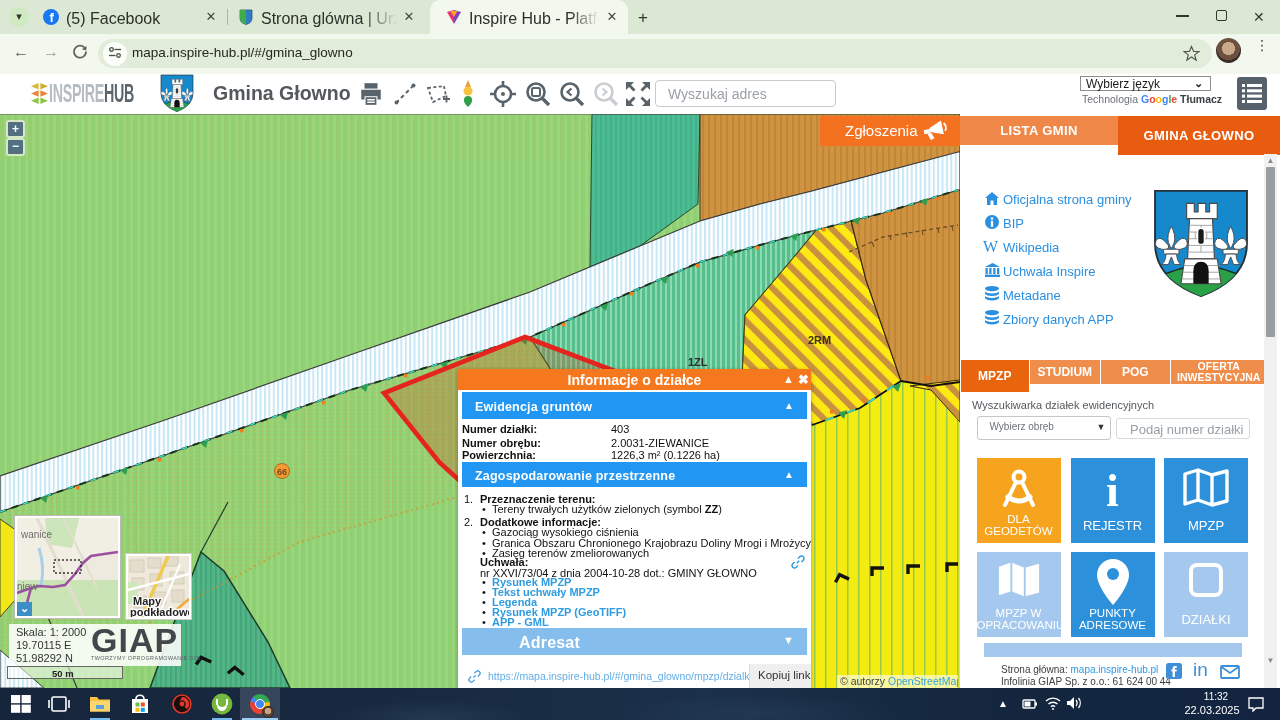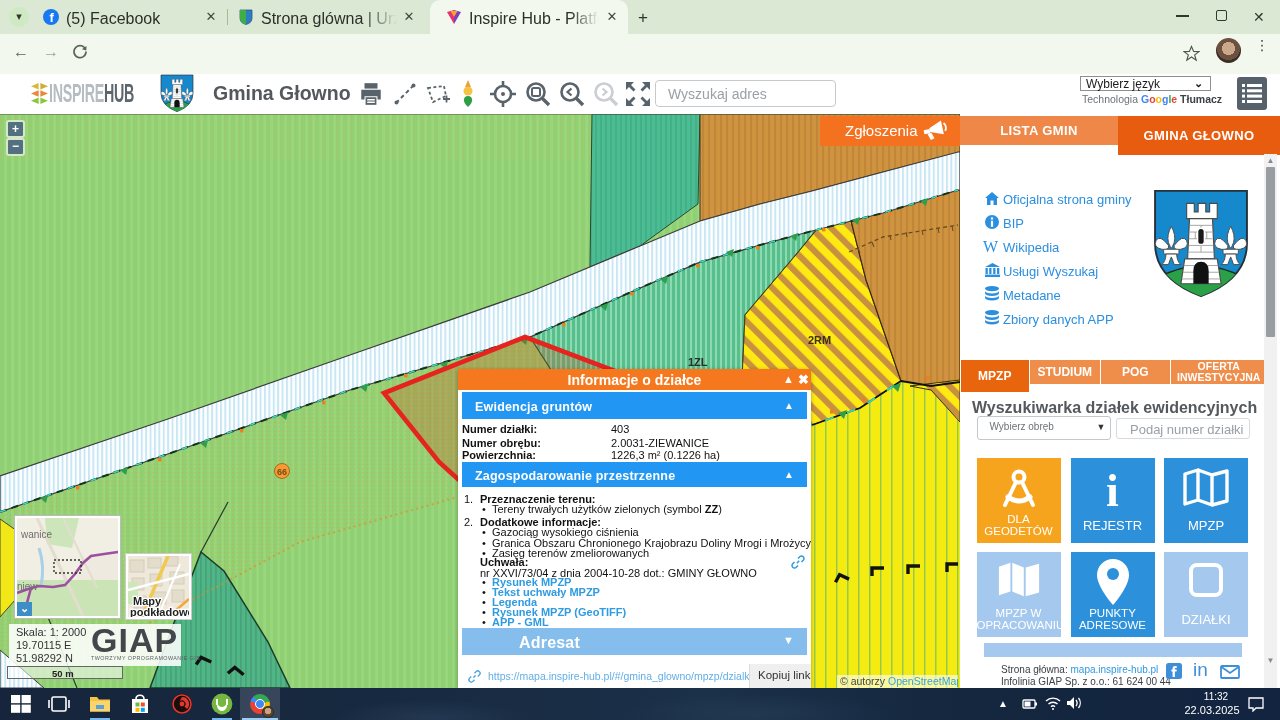--- a/index.html
+++ b/index.html
@@ -75,20 +75,30 @@
     <div class="abs" style="left:1253px;top:9px;font-size:14px;color:#33382f;">✕</div>
   </div>
 
   <div id="addr" class="abs">
     <div class="navic" style="left:13px;">←</div>
     <div class="navic" style="left:43px;color:#9aa595;">→</div>
     <svg class="abs" style="left:72px;top:9px" width="16" height="16" viewBox="0 0 16 16">
         <path d="M13.6 6.5 A6 6 0 1 0 14 8.6" fill="none" stroke="#5c645a" stroke-width="1.7"></path>
         <path d="M14.6 3 L14.2 7.4 L9.9 6.2 Z" fill="#5c645a"></path>
       </svg>
+    <div id="urlpill">
+      <div class="abs" style="left:5px;top:2.5px;width:24px;height:24px;background:#fbfdf9;border-radius:50%;"></div>
+      <svg class="abs" style="left:10px;top:7px" width="14" height="14" viewBox="0 0 14 14">
+          <circle cx="3.5" cy="3.5" r="1.8" fill="none" stroke="#454d43" stroke-width="1.3"></circle>
+          <line x1="6.5" y1="3.5" x2="13" y2="3.5" stroke="#454d43" stroke-width="1.3"></line>
+          <circle cx="10.5" cy="9.5" r="1.8" fill="none" stroke="#454d43" stroke-width="1.3"></circle>
+          <line x1="1" y1="9.5" x2="7.5" y2="9.5" stroke="#454d43" stroke-width="1.3"></line>
+        </svg>
+      <div class="abs" style="left:34px;top:6px;font-size:13.5px;color:#24281f;">mapa.inspire-hub.pl/#/gmina_glowno</div>
+    </div>
     <svg class="abs" style="left:1183px;top:11px" width="17" height="17" viewBox="0 0 24 24">
         <path d="M12 2 L15 9 L22.5 9.3 L16.5 14 L18.6 21.5 L12 17 L5.4 21.5 L7.5 14 L1.5 9.3 L9 9 Z" fill="none" stroke="#4e564c" stroke-width="1.6"></path>
       </svg>
     <div class="abs" style="left:1216px;top:4px;width:25px;height:25px;border-radius:50%;background:radial-gradient(circle at 50% 42%,#caa88a 0 34%,#6d5140 35% 60%,#3a2e26 61%);"></div>
     <div class="abs" style="left:1255px;top:3px;font-size:14px;color:#3c423a;letter-spacing:0;">⋮</div>
   </div>
 
   <div id="hdr" class="abs">
     <svg class="abs" style="left:31px;top:9px" width="17" height="21" viewBox="0 0 17 21">
         <g stroke-width="0">
@@ -471,21 +481,21 @@
     <div class="abs" style="left:23px;top:124px;font-family:'Liberation Serif',serif;font-size:16px;color:#2b8fe0;">W</div>
       <div class="slink" style="top:126px;">Wikipedia</div>
     <svg class="abs" style="left:25px;top:149px" width="15" height="14" viewBox="0 0 15 14" fill="#2b8fe0">
         <path d="M7.5 0 L15 4 H0 Z"></path>
         <rect x="0.5" y="5" width="2.3" height="6"></rect>
         <rect x="4.2" y="5" width="2.3" height="6"></rect>
         <rect x="8.2" y="5" width="2.3" height="6"></rect>
         <rect x="12" y="5" width="2.3" height="6"></rect>
         <rect x="0" y="11.6" width="15" height="2.4"></rect>
       </svg>
-      <div class="slink" style="top:150px;">Usługi Wyszukaj</div>
+      <div class="slink" style="top:150px;">Uchwała Inspire</div>
     <svg class="abs" style="left:25px;top:172px" width="14" height="15" viewBox="0 0 14 15" fill="#2b8fe0">
         <ellipse cx="7" cy="2.6" rx="7" ry="2.6"></ellipse>
         <path d="M0 5 a7 2.6 0 0 0 14 0 v2.3 a7 2.6 0 0 1 -14 0 Z"></path>
         <path d="M0 9.5 a7 2.6 0 0 0 14 0 v2.3 a7 2.6 0 0 1 -14 0 Z"></path>
       </svg>
       <div class="slink" style="top:174px;">Metadane</div>
     <svg class="abs" style="left:25px;top:196px" width="14" height="15" viewBox="0 0 14 15" fill="#2b8fe0">
         <ellipse cx="7" cy="2.6" rx="7" ry="2.6"></ellipse>
         <path d="M0 5 a7 2.6 0 0 0 14 0 v2.3 a7 2.6 0 0 1 -14 0 Z"></path>
         <path d="M0 9.5 a7 2.6 0 0 0 14 0 v2.3 a7 2.6 0 0 1 -14 0 Z"></path>
@@ -494,21 +504,21 @@
 
     <svg class="abs" style="left:191px;top:74px" width="100" height="112" viewBox="0 0 102 117">
         <use href="#crest2"></use>
       </svg>
 
     <div class="stab" style="left:0.5px;top:245.5px;width:68.5px;height:32px;background:#e8650e;line-height:32px;">MPZP</div>
     <div class="stab" style="left:70px;top:245.5px;width:69.5px;height:24px;background:#ef8d4b;line-height:24px;">STUDIUM</div>
     <div class="stab" style="left:141px;top:245.5px;width:68.5px;height:24px;background:#ef8d4b;line-height:24px;">POG</div>
     <div class="stab" style="left:210.5px;top:245.5px;width:96.5px;height:24px;background:#ef8d4b;font-size:10.5px;line-height:11px;padding-top:1px;">OFERTA<br>INWESTYCYJNA</div>
 
-    <div class="abs" style="left:12px;top:285px;font-size:16px;font-weight:bold;color:#55595d;">Wyszukiwarka działek ewidencyjnych</div>
+    <div class="abs" style="left:12px;top:285px;font-size:11px;font-weight:normal;color:#55595d;">Wyszukiwarka działek ewidencyjnych</div>
     <div class="abs" style="left:16.5px;top:302px;width:134px;height:24px;border:1px solid #c3c8cc;border-radius:3px;background:#fff;">
       <div class="abs" style="left:12px;top:4px;font-size:10px;color:#6d7377;">Wybierz obręb</div>
       <div class="abs" style="left:119px;top:5px;font-size:9px;color:#333;">▼</div>
     </div>
     <div class="abs" style="left:156px;top:304px;width:134px;height:21px;border:1px solid #d6dadd;border-radius:3px;background:#fff;">
       <div class="abs" style="left:13px;top:3px;font-size:13px;color:#98a0a6;">Podaj numer działki</div>
     </div>
 
     <div class="gbtn" style="left:16.5px;top:344px;background:#f6a41e;">
       <svg style="position:absolute;left:20px;top:9px" width="44" height="44" viewBox="0 0 44 44" fill="none" stroke="#fff" stroke-width="4" stroke-linecap="round">

